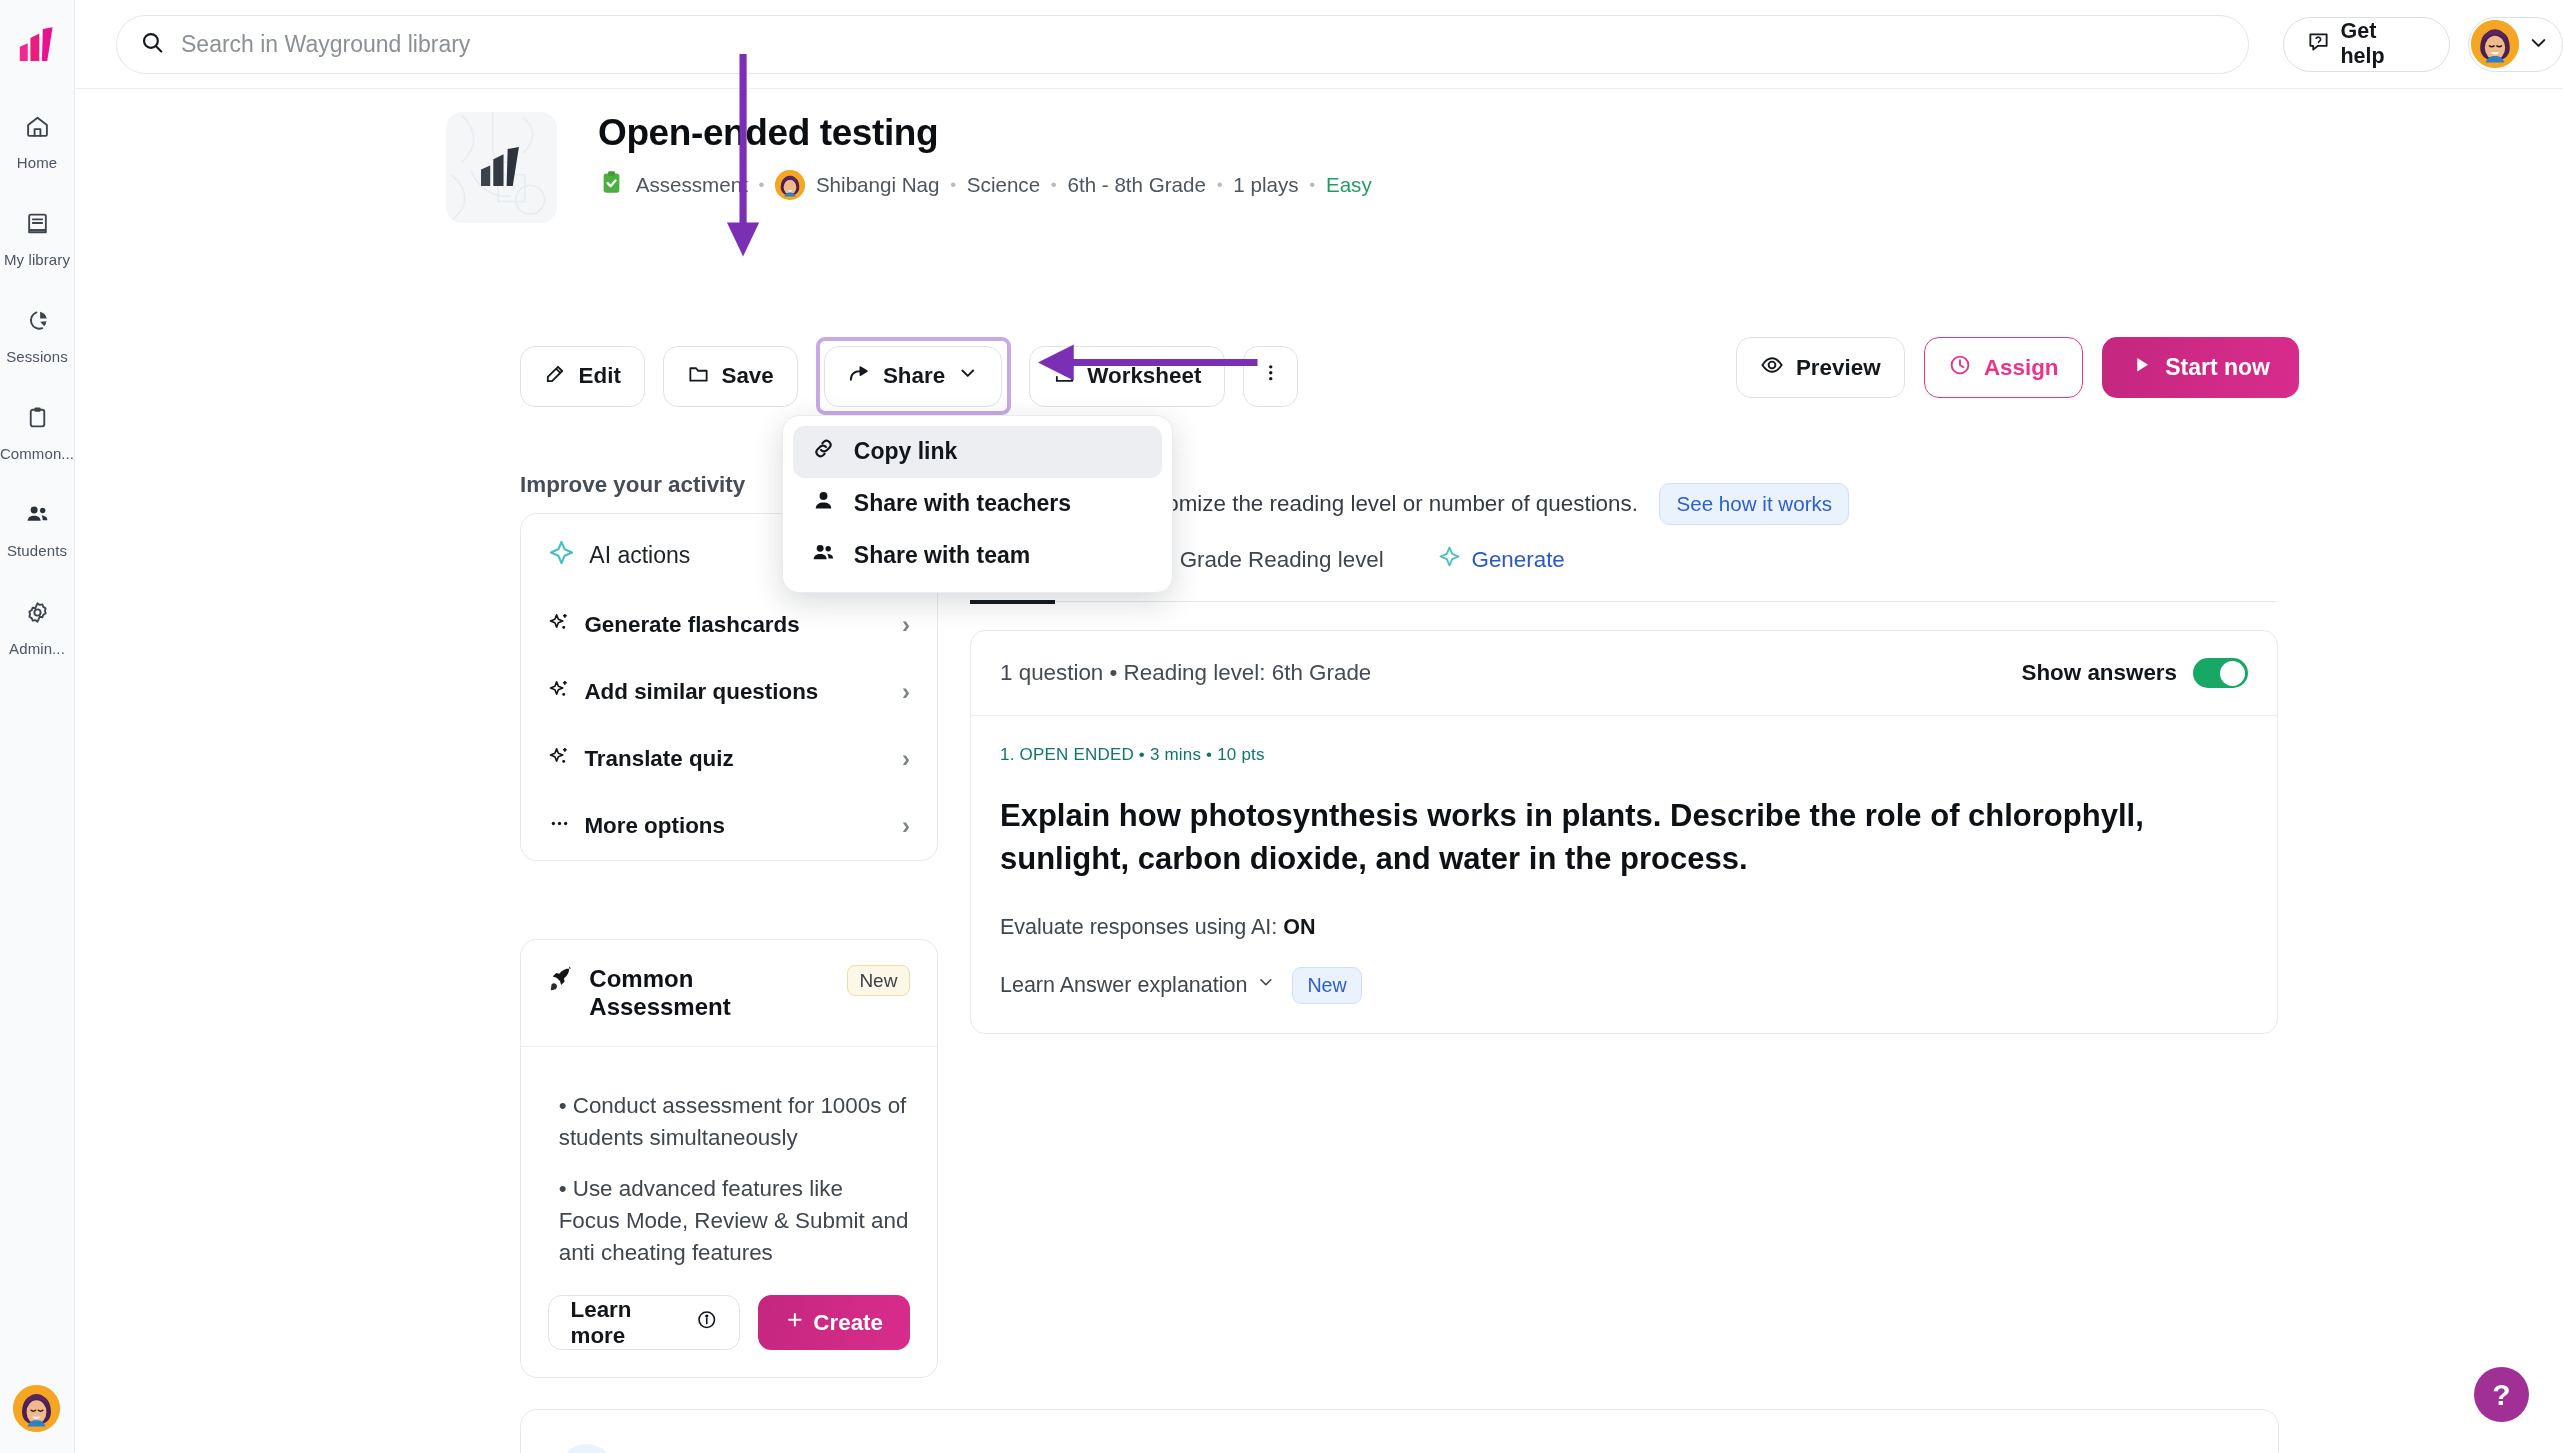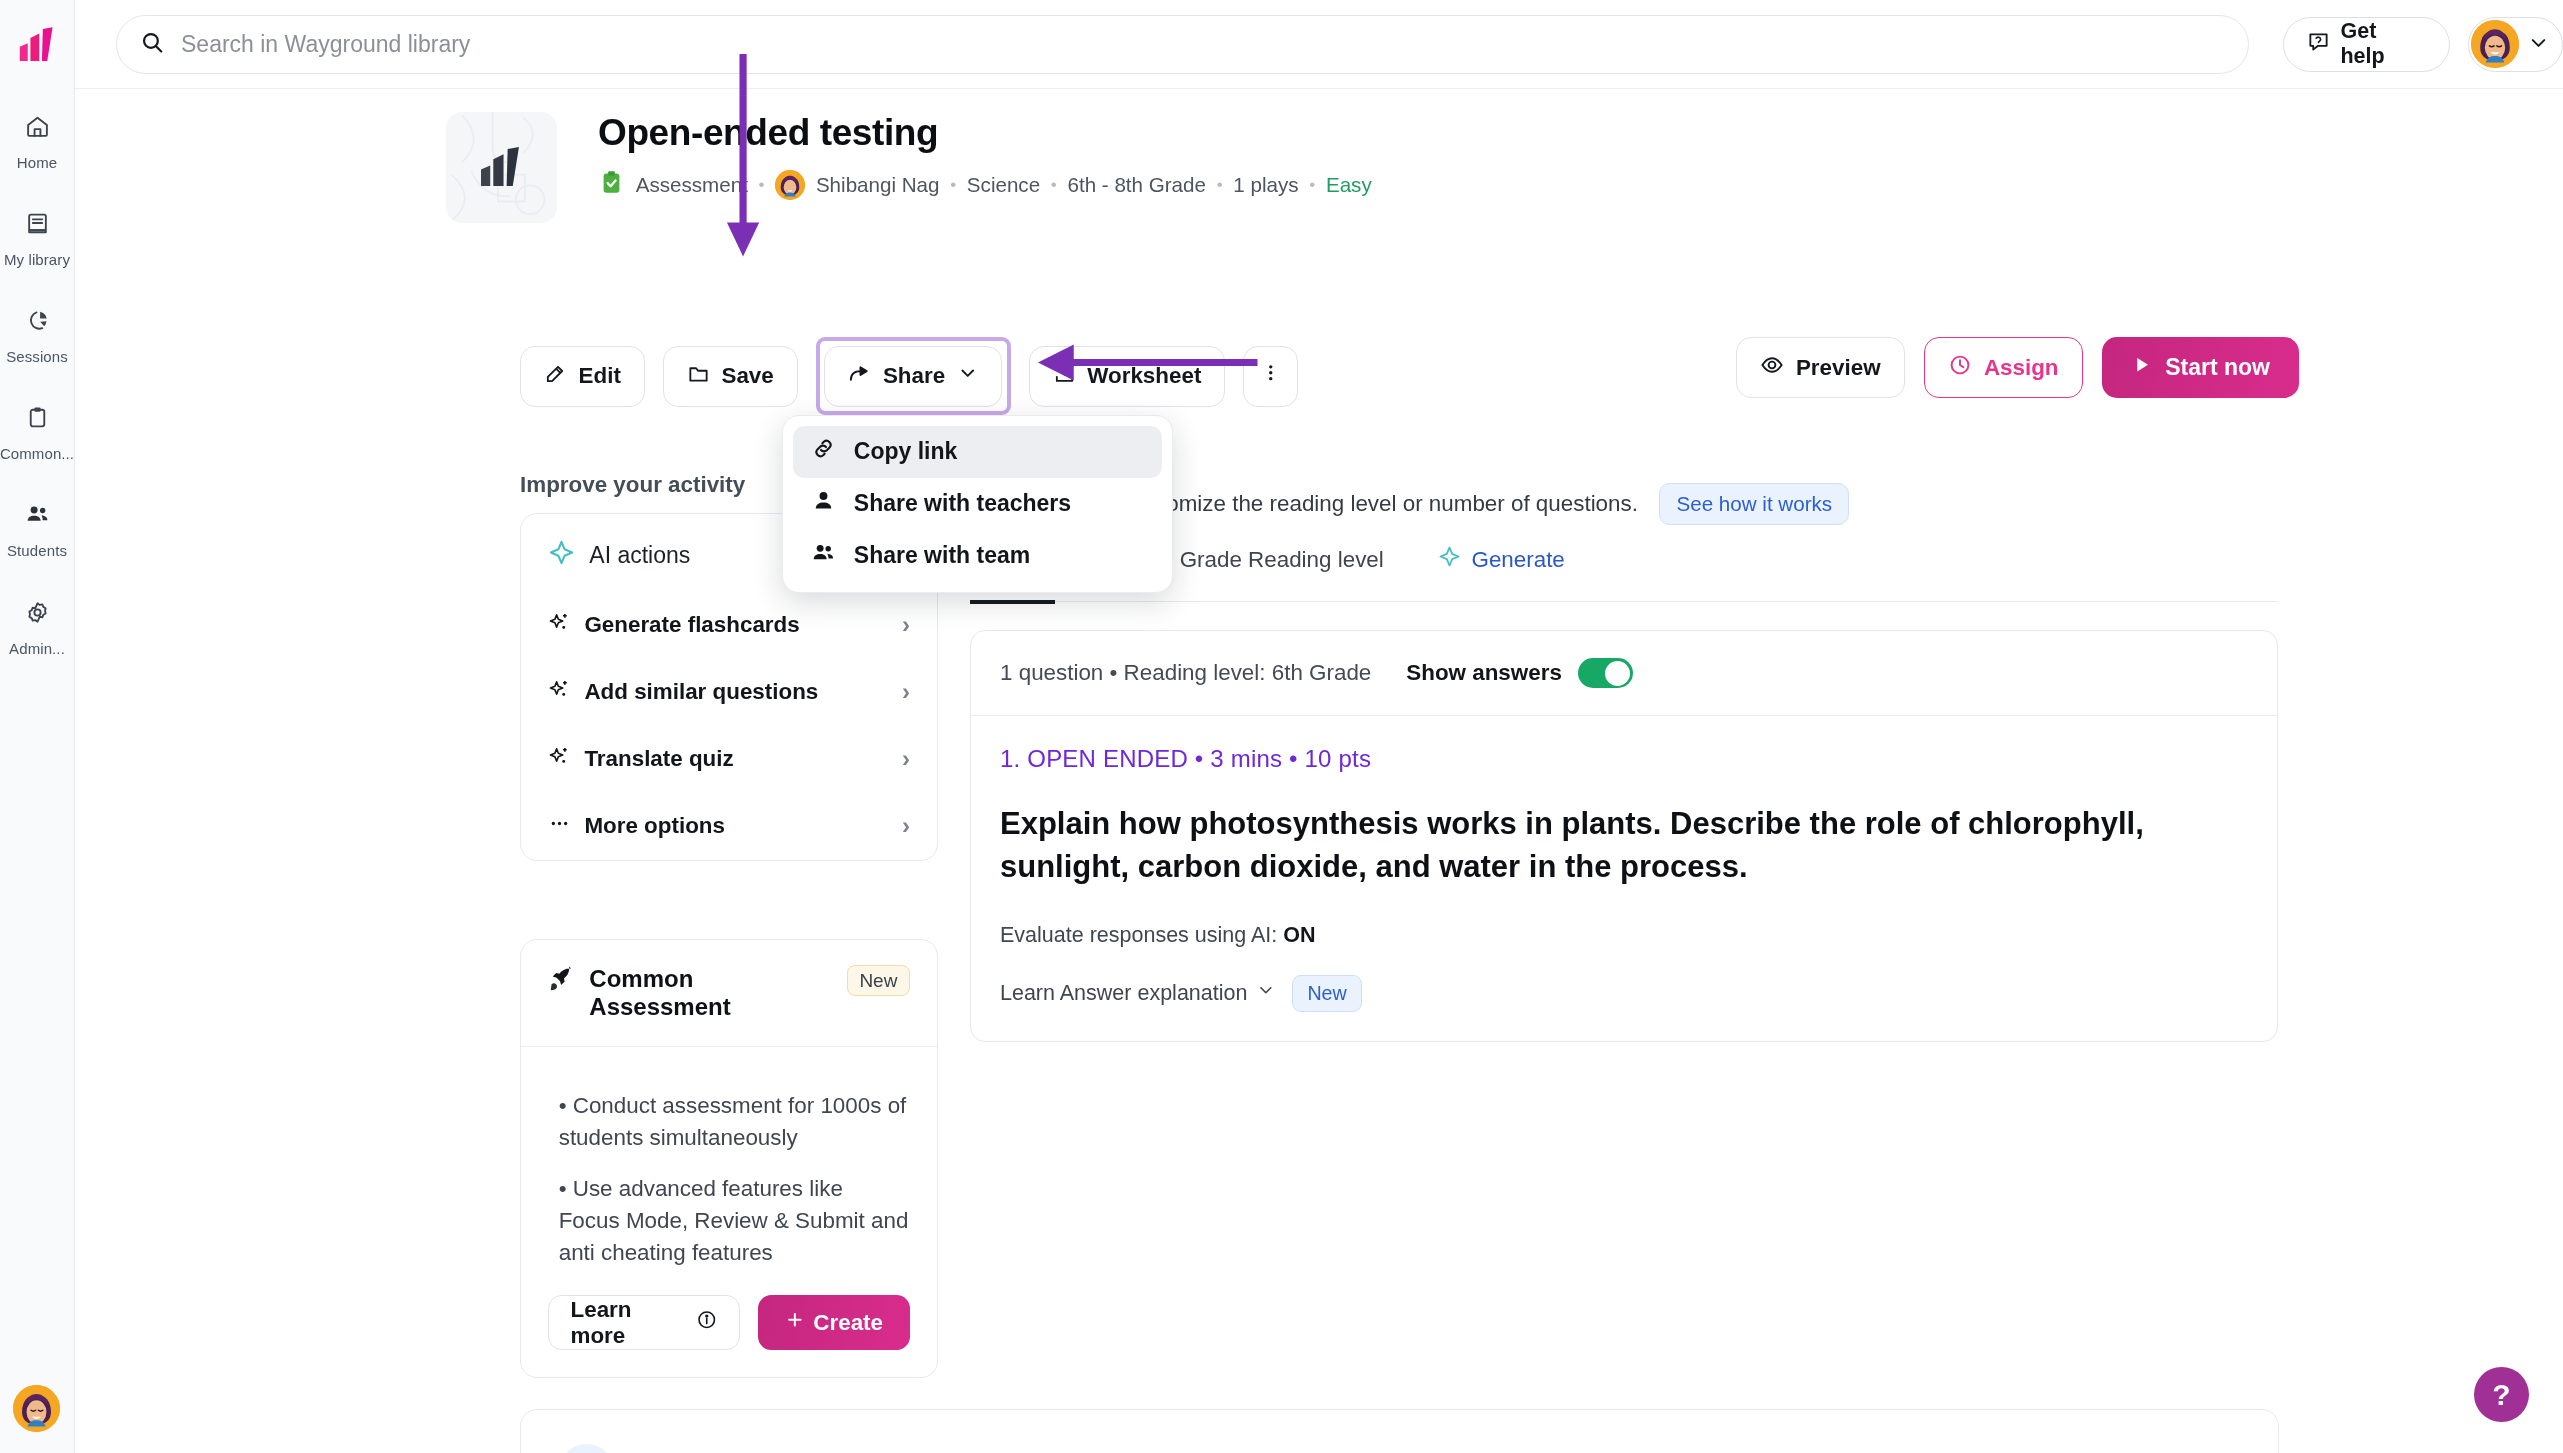--- a/index.html
+++ b/index.html
@@ -163,29 +163,29 @@
   }
   .tab { display: flex; align-items: center; gap: 10.7px; font-size: 22.4px; color: #3e454f; cursor: pointer; padding-bottom: 12.5px; }
   .tab.active { color: #12161b; font-weight: 700; border-bottom: 4.5px solid #15191f; margin-bottom: -17px; }
   .tab.gen { color: #2b58c8; }
 
   .qcard {
     position: absolute; left: 895px; top: 541px; width: 1308px;
     border: 0.9px solid #e6e9ed; border-radius: 15px; background: #fff; overflow: hidden;
   }
   .qcard-head {
-    display: flex; align-items: center; justify-content: flex-start;
+    display: flex; align-items: center; justify-content: space-between;
     padding: 27px 29px; border-bottom: 0.9px solid #ebedf0; gap: 35px;
   }
   .qmeta { font-size: 22.4px; color: #444b55; }
   .showans { display: flex; align-items: center; gap: 16px; font-size: 22.4px; font-weight: 700; color: #12161b; }
   .toggle { width: 55px; height: 30px; border-radius: 15px; background: #18a866; position: relative; cursor: pointer; }
   .toggle .knob { position: absolute; right: 2.7px; top: 2.7px; width: 25px; height: 25px; border-radius: 50%; background: #fff; }
   .qbody { padding: 29px; }
-  .qlabel { font-size: 24px; color: #6d28d9; letter-spacing: 0.2px; }
+  .qlabel { font-size: 17px; color: #0f766e; letter-spacing: 0.2px; }
   .qtext { margin-top: 30px; font-size: 31px; font-weight: 700; color: #0d1116; line-height: 1.38; }
   .qai { margin-top: 34px; font-size: 21.5px; color: #3f4650; }
   .qai b { color: #12161b; }
   .qexp { margin-top: 27px; display: flex; align-items: center; gap: 16px; }
   .qexp .lbl { font-size: 21.5px; color: #3f4650; cursor: pointer; display: flex; align-items: center; gap: 9px; }
   .pill-new {
     border: 0.9px solid #cfdffa; background: #eaf2fe; border-radius: 9px;
     padding: 6.3px 14.3px; font-size: 19.7px; color: #2b5fd0;
   }
 

